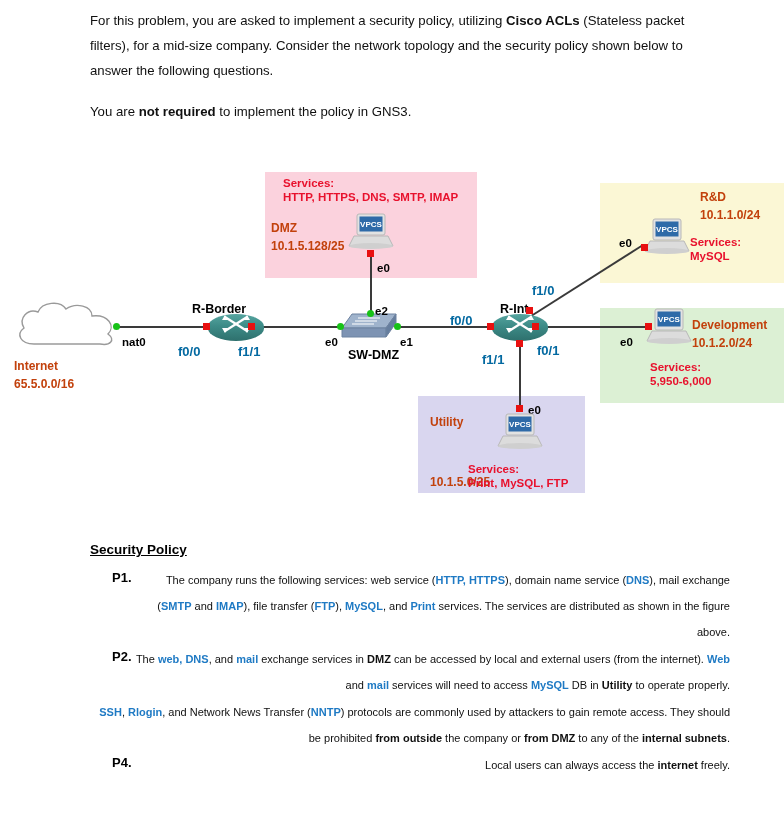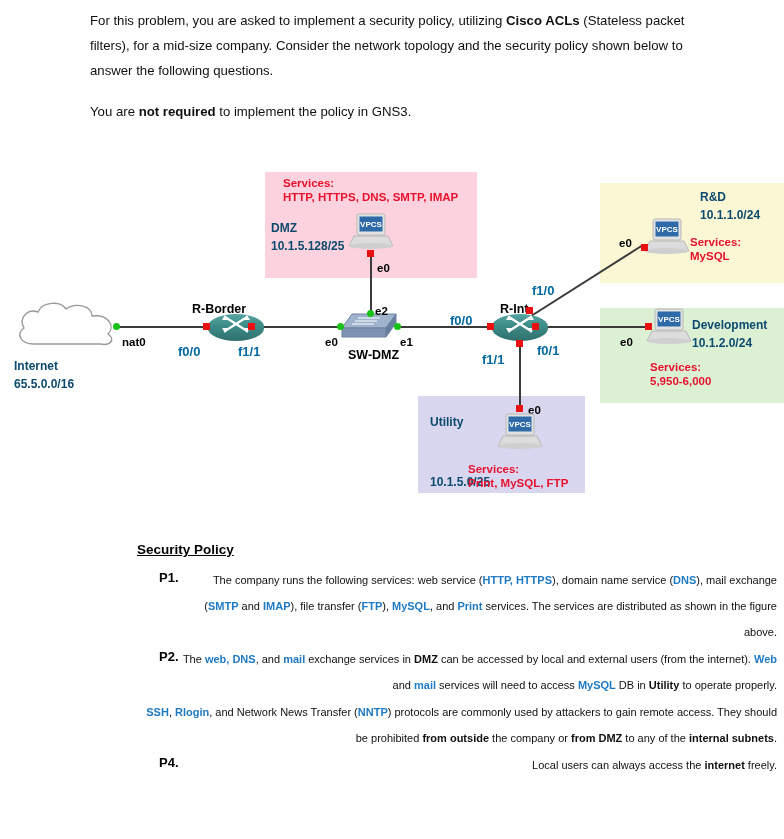--- a/index.html
+++ b/index.html
@@ -15,21 +15,21 @@
   .intro p{margin:0 0 16px 0;font-size:13.2px;line-height:25px;color:#101010;}
   .b{font-weight:bold;}
 
   .zone{position:absolute;}
   .zone-dmz{left:265px;top:172px;width:212px;height:106px;background:#fbd2dd;}
   .zone-rd{left:600px;top:183px;width:184px;height:100px;background:#fbf7d5;}
   .zone-dev{left:600px;top:308px;width:184px;height:95px;background:#dcf0d4;}
   .zone-util{left:418px;top:396px;width:167px;height:97px;background:#d9d6ef;}
 
   .svc{position:absolute;color:#e8112d;font-weight:bold;font-size:11.5px;line-height:14px;white-space:nowrap;}
-  .netlabel{position:absolute;color:#0c4a6e;font-weight:bold;font-size:12px;line-height:16px;white-space:nowrap;}
+  .netlabel{position:absolute;color:#c2410c;font-weight:bold;font-size:12px;line-height:16px;white-space:nowrap;}
   .iface{position:absolute;color:#0369a1;font-weight:bold;font-size:13px;white-space:nowrap;}
   .iface-dark{position:absolute;color:#000;font-weight:bold;font-size:11.5px;white-space:nowrap;}
   .devname{position:absolute;color:#000;font-weight:bold;font-size:12.5px;white-space:nowrap;}
 
   
   .line{position:absolute;background:#3a3a3a;}
   .line.h{height:2px;}
   .line.v{width:2px;}
 
   
@@ -46,21 +46,21 @@
   
   .switch{position:absolute;width:58px;height:30px;}
 
   
   .vpcs{position:absolute;width:46px;height:38px;}
 
   
   .cloud{position:absolute;}
 
   
-  .policy{position:absolute;left:90px;top:542px;width:640px;margin-left:47px;}
+  .policy{position:absolute;left:90px;top:542px;width:640px;}
   .policy-title{font-size:13.5px;font-weight:bold;text-decoration:underline;margin:0 0 10px 0;}
   .prow{display:flex;margin-bottom:1px;}
   .pnum{width:44px;flex:0 0 44px;font-weight:bold;font-size:13px;padding-left:22px;box-sizing:border-box;line-height:22px;}
   .ptxt{flex:1;font-size:11px;line-height:26px;color:#101010;text-align:right;}
   .hl{color:#1f7ac4;font-weight:bold;}
 </style>
 </head>
 <body>
 
 <div class="page">

